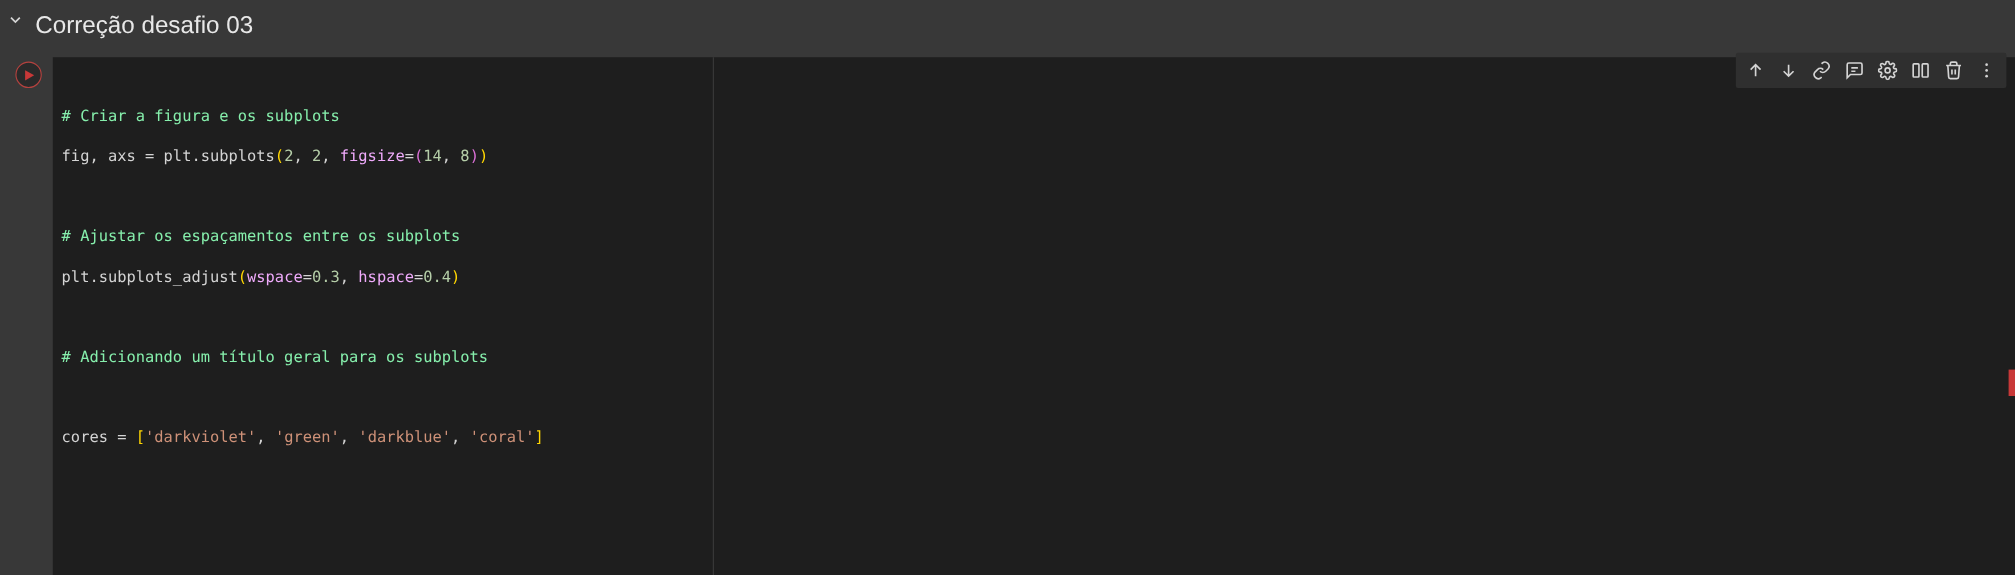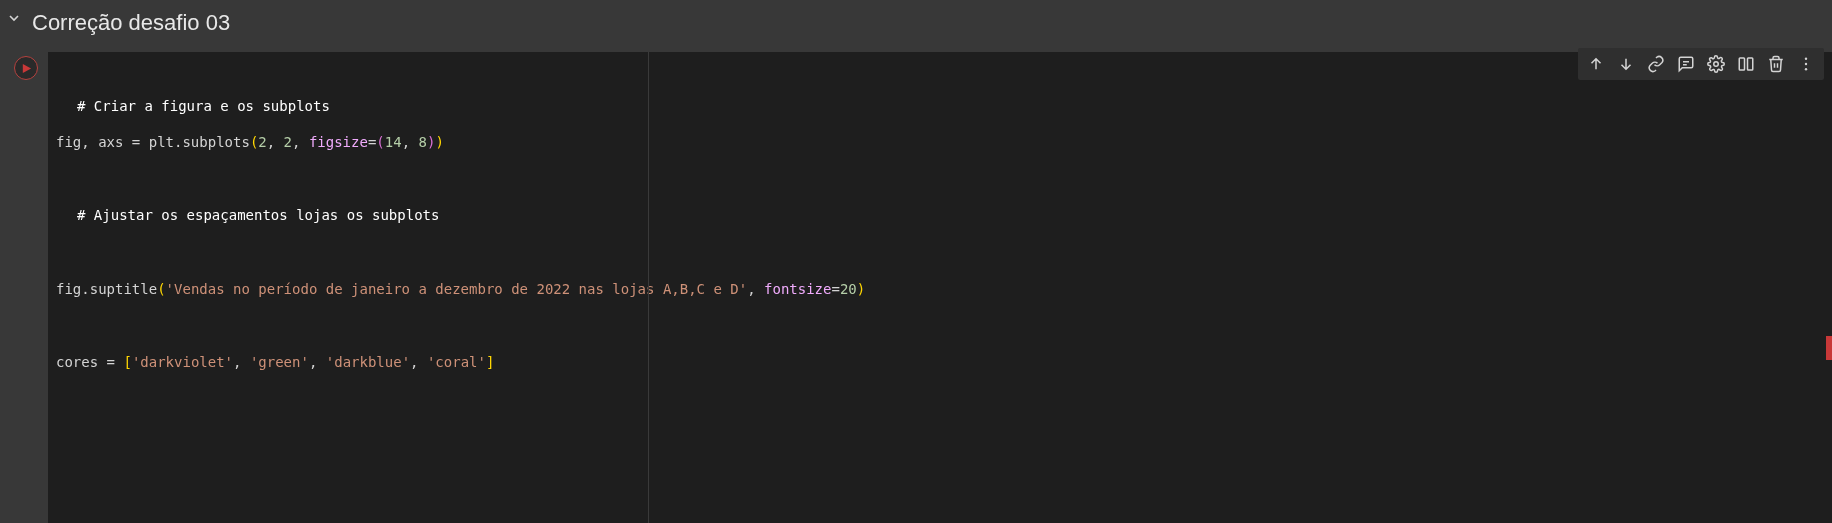--- a/index.html
+++ b/index.html
@@ -58,21 +58,21 @@
     position: relative;
     min-height: 460px;
   }
   .gutter {
     position: absolute;
     left: 600px;
     top: 0; bottom: 0;
     width: 1px;
     background: #3a3a3a;
   }
-  .tok-comment { color: #ffffff; margin-left: 21px; }
+  .tok-comment { color: #86efac; }
   .tok-id { color: #d4d4d4; }
   .tok-punc { color: #d4d4d4; }
   .tok-num { color: #b5cea8; }
   .tok-op { color: #d4d4d4; }
   .tok-param { color: #f0abfc; }
   .tok-str { color: #ce9178; }
   .tok-parenY { color: #ffd602; }
   .tok-parenP { color: #da70d6; }
   .code-line { padding-left: 2px; }
   .toolbar {
@@ -169,23 +169,24 @@
   <div class="run-btn">
     <svg viewBox="0 0 12 12">
         <path d="M2 1l9 5-9 5V1z" fill="#c83838"></path>
       </svg>
   </div>
   <div class="code-area">
     <div class="gutter"></div>
 <div class="code-line"><span class="tok-comment"># Criar a figura e os subplots</span></div>
 <div class="code-line"><span class="tok-id">fig, axs </span><span class="tok-op">=</span><span class="tok-id"> plt.subplots</span><span class="tok-parenY">(</span><span class="tok-num">2</span><span class="tok-punc">, </span><span class="tok-num">2</span><span class="tok-punc">, </span><span class="tok-param">figsize</span><span class="tok-op">=</span><span class="tok-parenP">(</span><span class="tok-num">14</span><span class="tok-punc">, </span><span class="tok-num">8</span><span class="tok-parenP">)</span><span class="tok-parenY">)</span></div>
 <div class="code-line">&nbsp;</div>
-<div class="code-line"><span class="tok-comment"># Ajustar os espaçamentos lojas os subplots</span></div>
+<div class="code-line"><span class="tok-comment"># Ajustar os espaçamentos entre os subplots</span></div>
+<div class="code-line"><span class="tok-id">plt.subplots_adjust</span><span class="tok-parenY">(</span><span class="tok-param">wspace</span><span class="tok-op">=</span><span class="tok-num">0.3</span><span class="tok-punc">, </span><span class="tok-param">hspace</span><span class="tok-op">=</span><span class="tok-num">0.4</span><span class="tok-parenY">)</span></div>
 <div class="code-line">&nbsp;</div>
-<div class="code-line"><span class="tok-id">fig.suptitle</span><span class="tok-parenY">(</span><span class="tok-str">'Vendas no período de janeiro a dezembro de 2022 nas lojas A,B,C e D'</span><span class="tok-punc">, </span><span class="tok-param">fontsize</span><span class="tok-op">=</span><span class="tok-num">20</span><span class="tok-parenY">)</span></div>
+<div class="code-line"><span class="tok-comment"># Adicionando um título geral para os subplots</span></div>
 <div class="code-line">&nbsp;</div>
 <div class="code-line"><span class="tok-id">cores </span><span class="tok-op">=</span><span class="tok-id"> </span><span class="tok-parenY">[</span><span class="tok-str">'darkviolet'</span><span class="tok-punc">, </span><span class="tok-str">'green'</span><span class="tok-punc">, </span><span class="tok-str">'darkblue'</span><span class="tok-punc">, </span><span class="tok-str">'coral'</span><span class="tok-parenY">]</span></div>
 <div class="code-line">&nbsp;</div>
 
 
 
 
 
 
 

